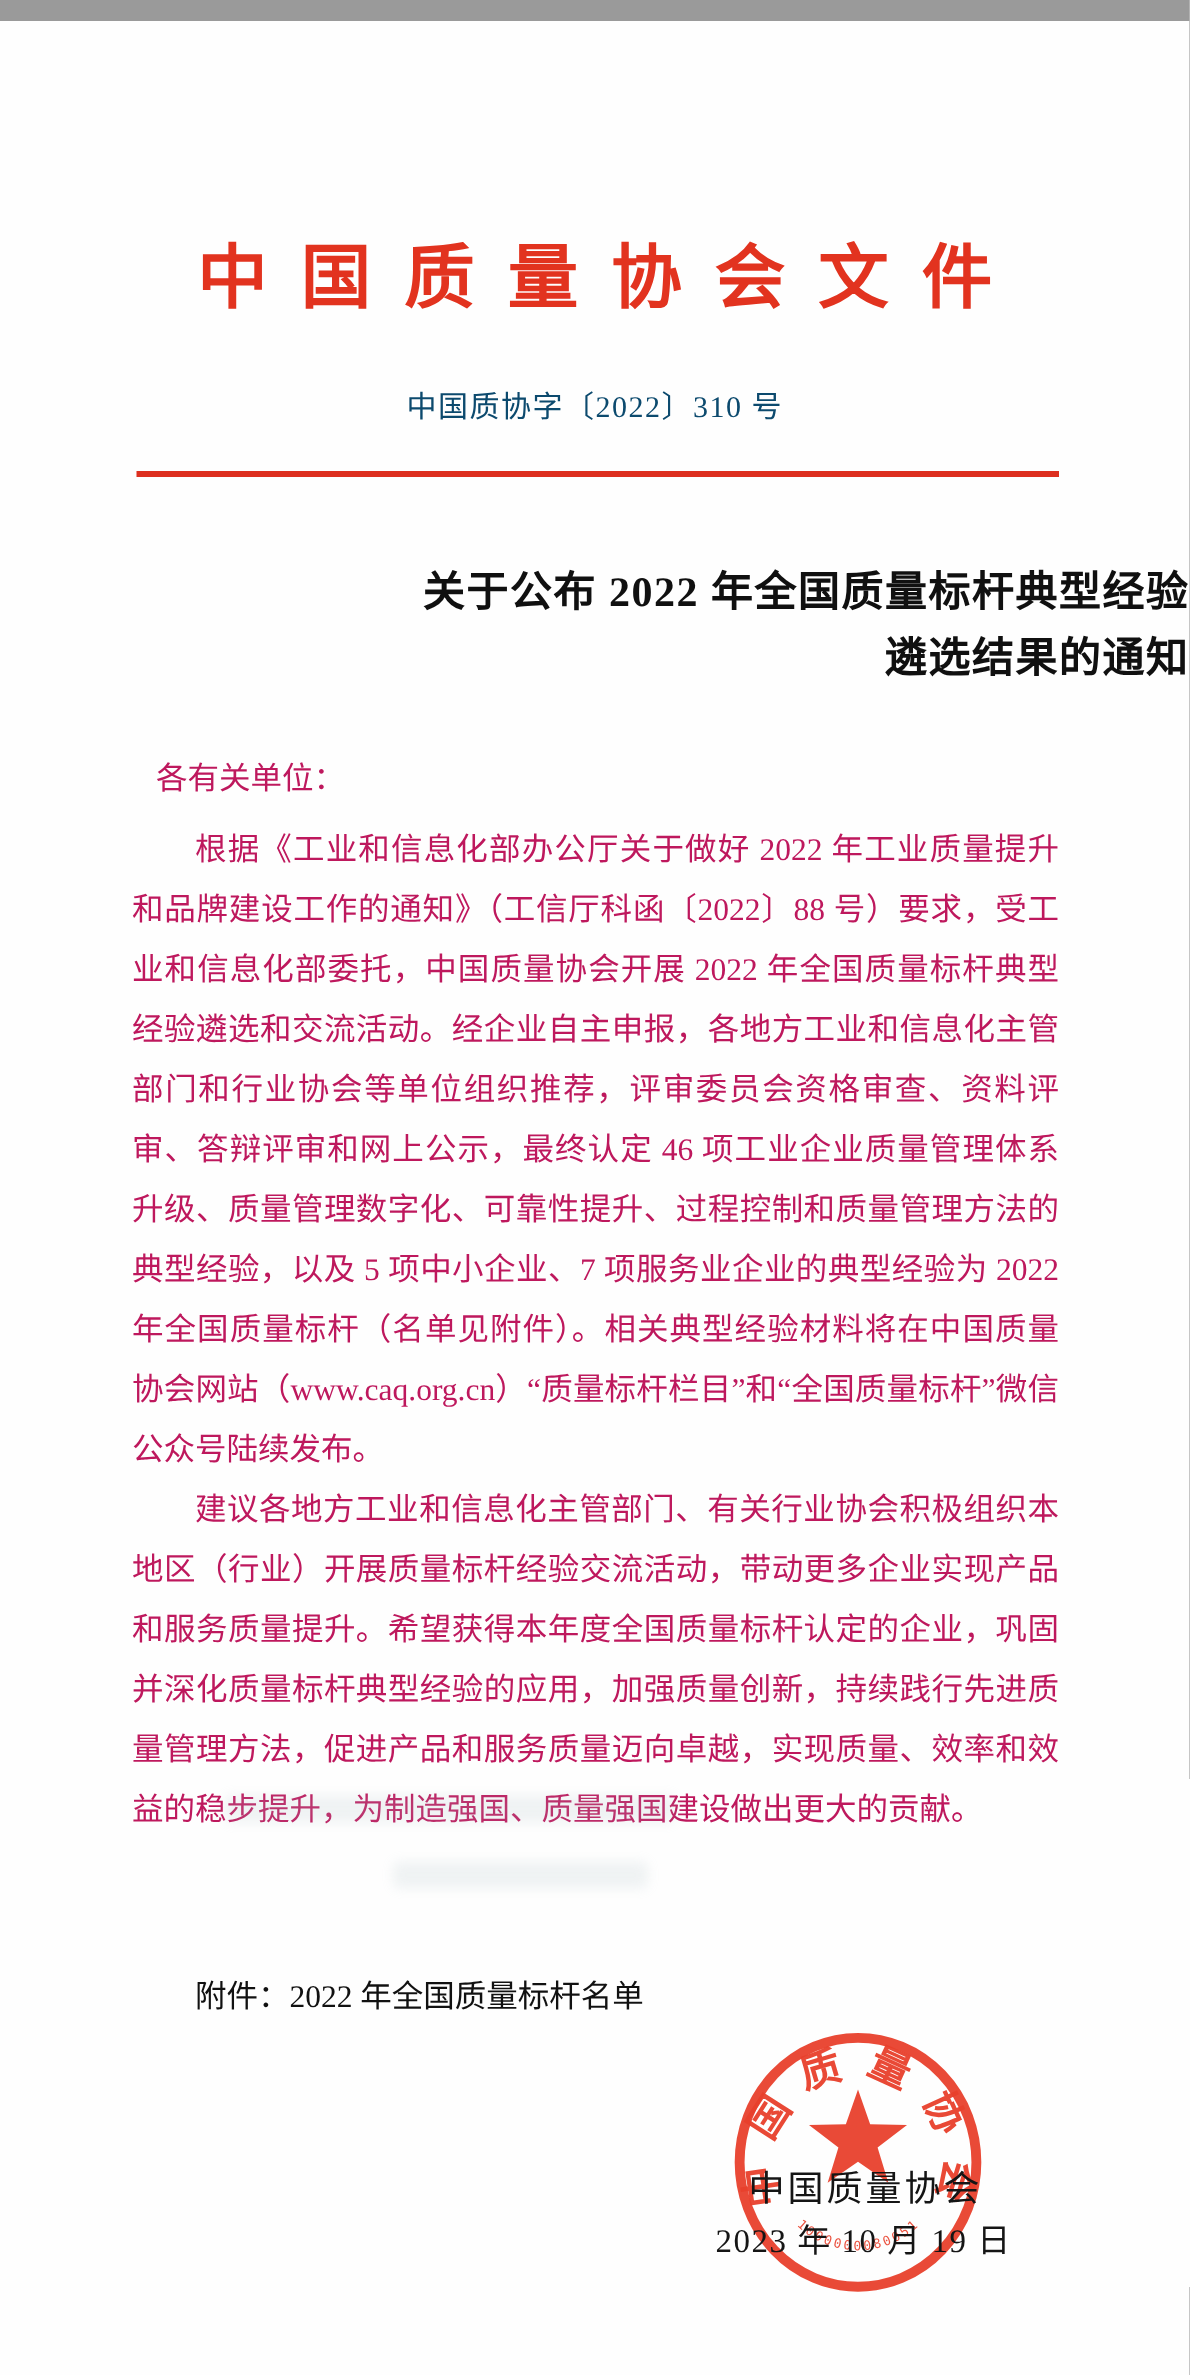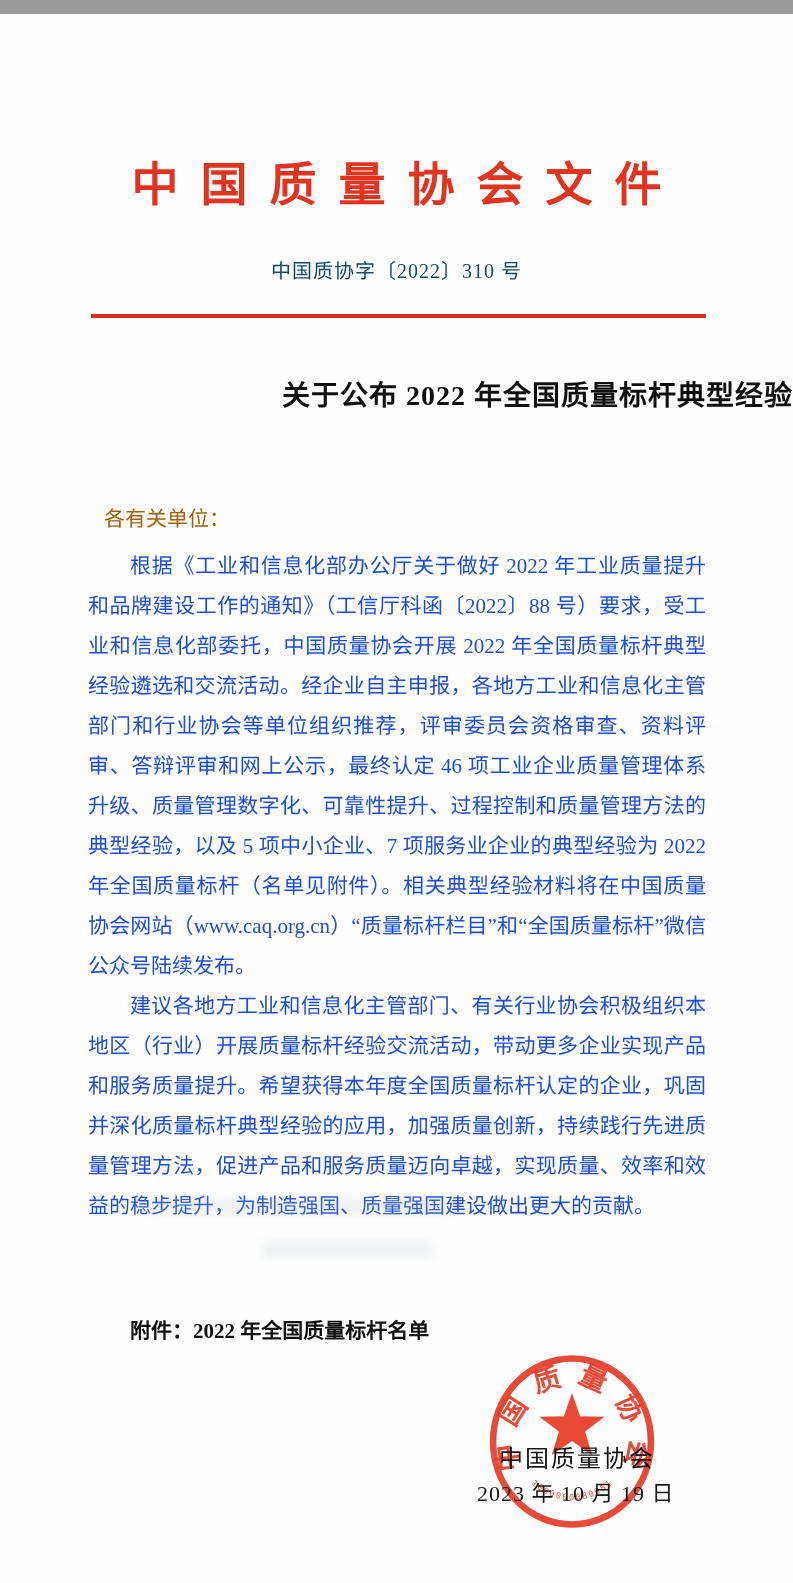--- a/index.html
+++ b/index.html
@@ -33,34 +33,33 @@
     background:#dd2f1f;
   }
   .doc-title{
     position:absolute;top:360px;left:0;width:100%;
     text-align:right;
     font-size:28px;font-weight:bold;line-height:44px;
     color:#101010;letter-spacing:1px;
   }
   .salutation{
     position:absolute;top:488px;left:104px;
-    font-size:21px;color:#a16207;
+    font-size:21px;color:#be185d;
   }
   .body-text{
     position:absolute;top:532px;left:88px;width:618px;
     font-size:21px;line-height:40px;
     text-align:justify;
-    color:#1d4ed8;
+    color:#be185d;
   }
   .body-text p{margin:0;text-indent:2em;}
   .attachment{
     position:absolute;top:1300px;left:88px;width:618px;
     font-size:21px;color:#111;
     text-indent:2em;
-    font-weight:bold;
   }
   .bleed{
     position:absolute;
     background:#aebfc4;
     opacity:0.18;
     filter:blur(4px);
     border-radius:4px;
   }
   .bleed-1{top:1183px;left:150px;width:300px;height:18px;}
   .bleed-2{top:1227px;left:262px;width:170px;height:18px;}
@@ -85,20 +84,21 @@
 <div class="page">
 
   <div class="header-title">中国质量协会文件</div>
 
   <div class="doc-number">中国质协字〔2022〕310 号</div>
 
   <div class="red-rule"></div>
 
   <div class="doc-title">
     <div>关于公布 2022 年全国质量标杆典型经验</div>
+    <div>遴选结果的通知</div>
   </div>
 
   <div class="salutation">各有关单位：</div>
 
   <div class="body-text">
     <p>根据《工业和信息化部办公厅关于做好 2022 年工业质量提升和品牌建设工作的通知》（工信厅科函〔2022〕88 号）要求，受工业和信息化部委托，中国质量协会开展 2022 年全国质量标杆典型经验遴选和交流活动。经企业自主申报，各地方工业和信息化主管部门和行业协会等单位组织推荐，评审委员会资格审查、资料评审、答辩评审和网上公示，最终认定 46 项工业企业质量管理体系升级、质量管理数字化、可靠性提升、过程控制和质量管理方法的典型经验，以及 5 项中小企业、7 项服务业企业的典型经验为 2022 年全国质量标杆（名单见附件）。相关典型经验材料将在中国质量协会网站（www.caq.org.cn）“质量标杆栏目”和“全国质量标杆”微信公众号陆续发布。</p>
     <p>建议各地方工业和信息化主管部门、有关行业协会积极组织本地区（行业）开展质量标杆经验交流活动，带动更多企业实现产品和服务质量提升。希望获得本年度全国质量标杆认定的企业，巩固并深化质量标杆典型经验的应用，加强质量创新，持续践行先进质量管理方法，促进产品和服务质量迈向卓越，实现质量、效率和效益的稳步提升，为制造强国、质量强国建设做出更大的贡献。</p>
   </div>
 
   <div class="bleed bleed-1"></div>

